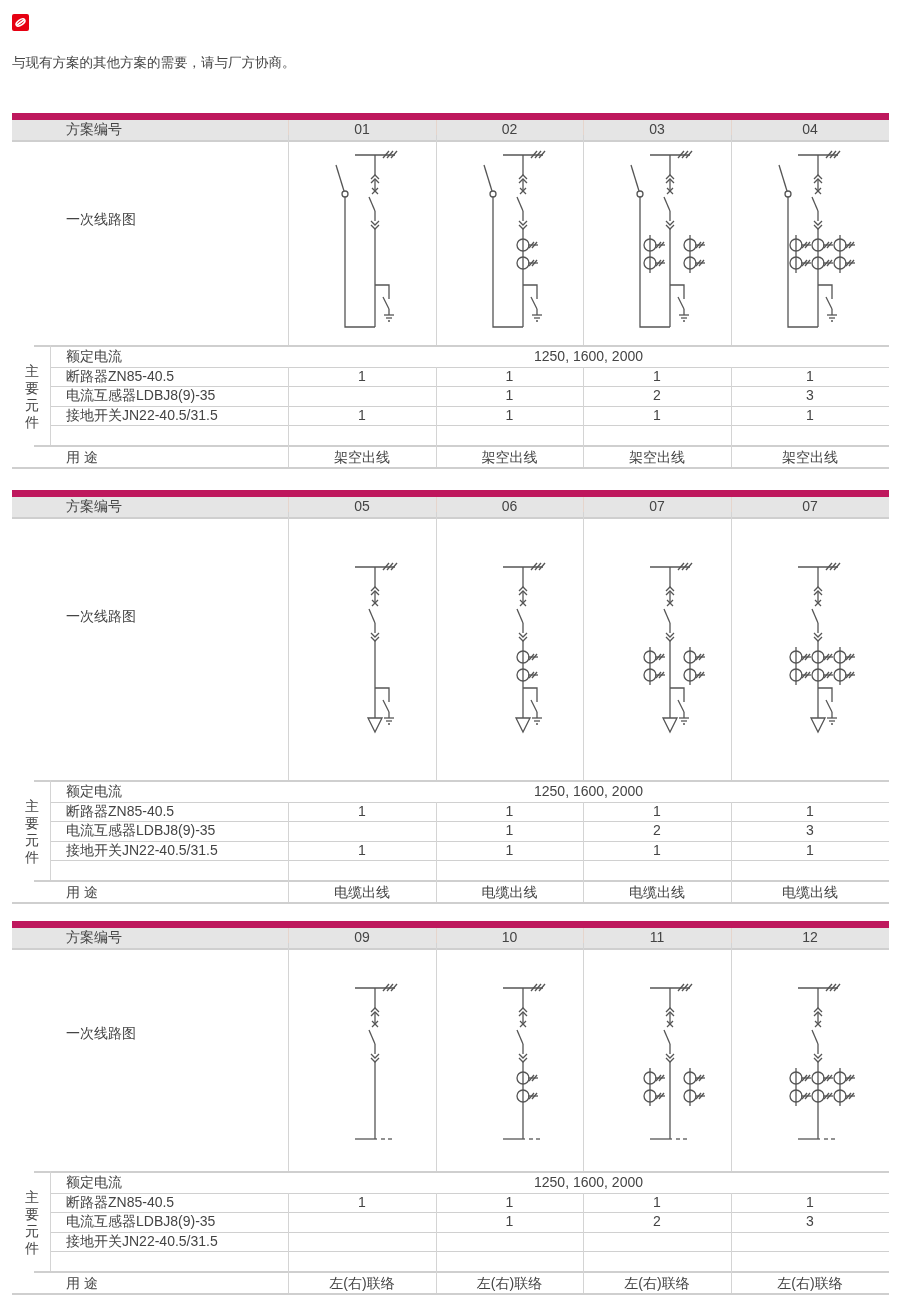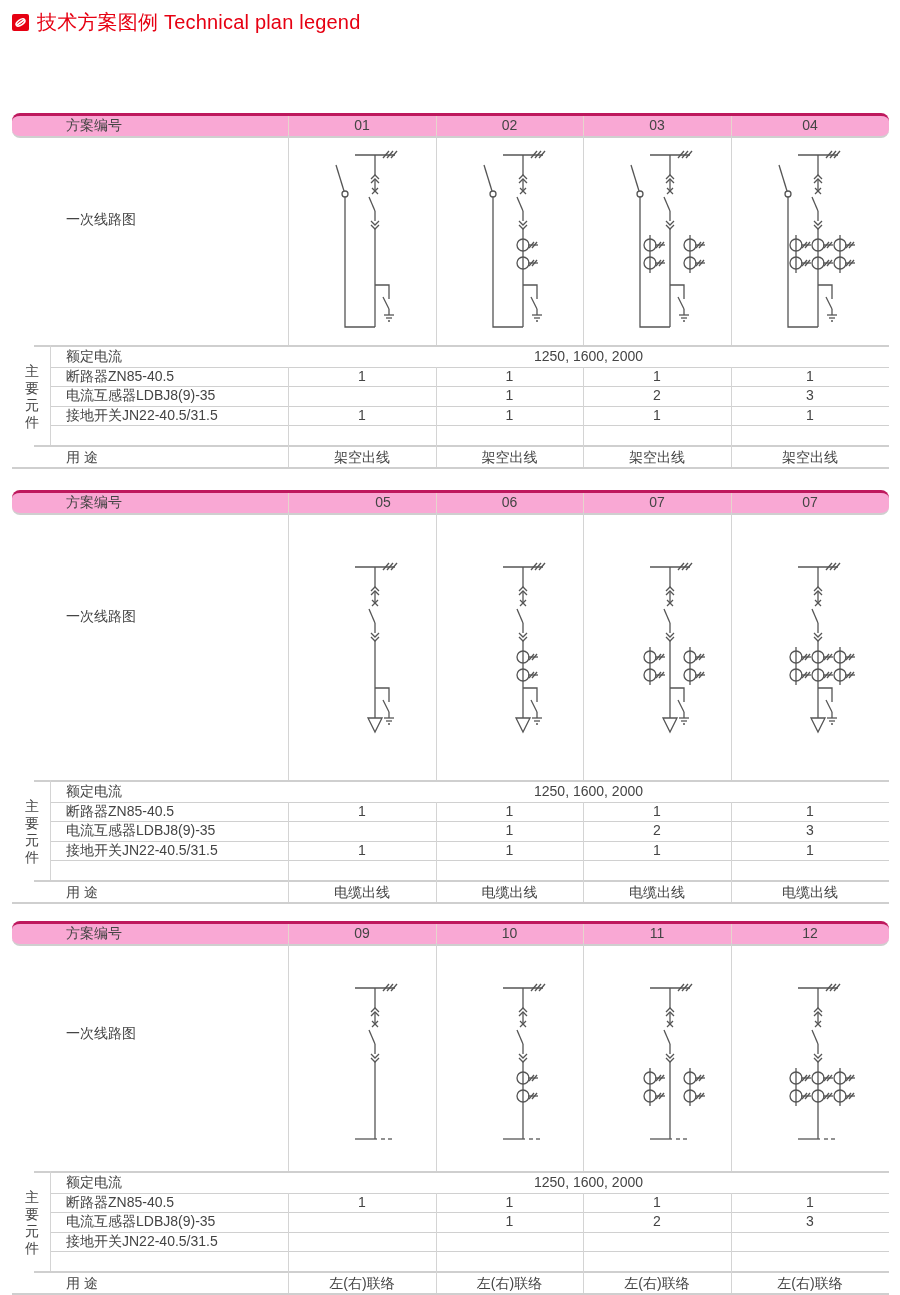--- a/index.html
+++ b/index.html
@@ -4,44 +4,44 @@
 <style>
   html,body{margin:0;padding:0;background:#fff;}
   body{width:900px;height:1295px;position:relative;overflow:hidden;font-family:"Liberation Sans","DejaVu Sans",sans-serif;color:#444;}
   .title{position:absolute;left:12px;top:8px;height:28px;display:flex;align-items:center;}
   .title-icon{width:17px;height:17px;background:#e60012;border-radius:2px;margin-right:8px;display:flex;align-items:center;justify-content:center;}
   .title-text{color:#e60012;font-size:20px;letter-spacing:0.2px;}
   .intro{position:absolute;left:12px;top:50px;width:880px;font-size:13.5px;line-height:26px;color:#444;}
   .intro p{margin:0;}
   .intro .p1{text-indent:28px;}
   .table{position:absolute;left:12px;width:877px;}
-  .hdr{position:absolute;left:0;top:0;width:877px;height:20px;background:#f9a8d4;border-top:3px solid #be185d;border-bottom:2px solid #cfcfcf;border-radius:8px;}
+  .hdr{position:absolute;left:0;top:0;width:877px;height:20px;background:#e5e5e5;border-top:7px solid #be185d;border-bottom:2px solid #cfcfcf;}
   .cell{position:absolute;font-size:14px;color:#444;white-space:nowrap;}
   .vline{position:absolute;width:1px;background:#d4d4d4;}
   .hline{position:absolute;height:1px;background:#d0d0d0;}
   .hline.thick{height:2px;background:#cfcfcf;}
   .ctr{text-align:center;}
   .side-label{position:absolute;font-size:14px;line-height:17px;width:16px;text-align:center;color:#444;}
   svg{position:absolute;overflow:visible;}
   svg line, svg polyline, svg path, svg circle, svg polygon{stroke:#555;stroke-width:1.3;fill:none;}
 </style>
 </head>
 <body>
 
 <div class="title">
   <div class="title-icon">
     <svg width="13" height="13" viewBox="0 0 13 13" style="position:static">
       <ellipse cx="6.5" cy="6.5" rx="5" ry="2.6" transform="rotate(-35 6.5 6.5)" style="stroke:#fff;stroke-width:1.6;fill:none"></ellipse>
       <line x1="3" y1="9" x2="10" y2="4" style="stroke:#fff;stroke-width:1.6"></line>
     </svg>
   </div>
-  <span class="title-text">技术方案图例 Technical plan legend</span>
 </div>
 
 <div class="intro">
+  <p>与现有方案的其他方案的需要，请与厂方协商。</p>
 </div>
 
 <div id="tables-root">
     <div class="table" style="top: 113px;">
       <div class="hdr">
         <span class="cell" style="left: 54px; top: 1px;">方案编号</span>
         <span class="cell ctr" style="left: 276px; width: 148px; top: 1px;">01</span>
         <div class="vline" style="left: 276px; top: 0px; height: 20px; background: rgb(230, 213, 204);"></div>
         <span class="cell ctr" style="left: 424px; width: 147px; top: 1px;">02</span>
         <div class="vline" style="left: 424px; top: 0px; height: 20px; background: rgb(230, 213, 204);"></div>
@@ -273,21 +273,21 @@
       <div class="vline" style="left: 571px; top: 331.5px; height: 22px;"></div>
       <span class="cell ctr" style="left: 571px; width: 148px; top: 335.5px;">架空出线</span>
       <div class="vline" style="left: 719px; top: 331.5px; height: 22px;"></div>
       <span class="cell ctr" style="left: 719px; width: 158px; top: 335.5px;">架空出线</span>
       <div class="hline thick" style="left: 0px; width: 877px; top: 353.5px;"></div>
       <div class="vline" style="left: 38px; top: 232px; height: 99.5px;"></div>
     </div>
     <div class="table" style="top: 490px;">
       <div class="hdr">
         <span class="cell" style="left: 54px; top: 1px;">方案编号</span>
-        <span class="cell ctr" style="left: 276px; width: 148px; top: 1px; padding-left: 21px;">05</span>
+        <span class="cell ctr" style="left: 276px; width: 148px; top: 1px;">05</span>
         <div class="vline" style="left: 276px; top: 0px; height: 20px; background: rgb(230, 213, 204);"></div>
         <span class="cell ctr" style="left: 424px; width: 147px; top: 1px;">06</span>
         <div class="vline" style="left: 424px; top: 0px; height: 20px; background: rgb(230, 213, 204);"></div>
         <span class="cell ctr" style="left: 571px; width: 148px; top: 1px;">07</span>
         <div class="vline" style="left: 571px; top: 0px; height: 20px; background: rgb(230, 213, 204);"></div>
         <span class="cell ctr" style="left: 719px; width: 158px; top: 1px;">07</span>
         <div class="vline" style="left: 719px; top: 0px; height: 20px; background: rgb(230, 213, 204);"></div>
       </div>
       <span class="cell" style="left: 54px; top: 118.48px;">一次线路图</span>
       <div class="vline" style="left: 276px; top: 22px; height: 268px;"></div>

